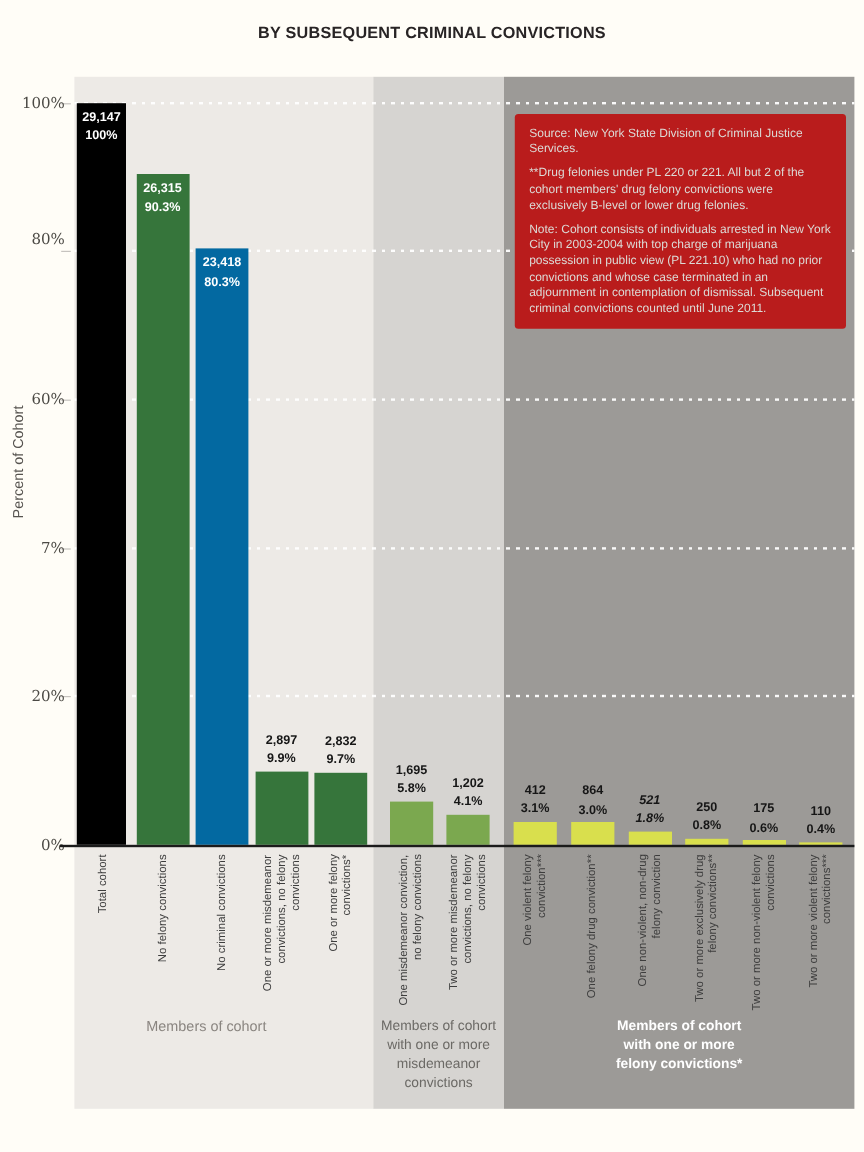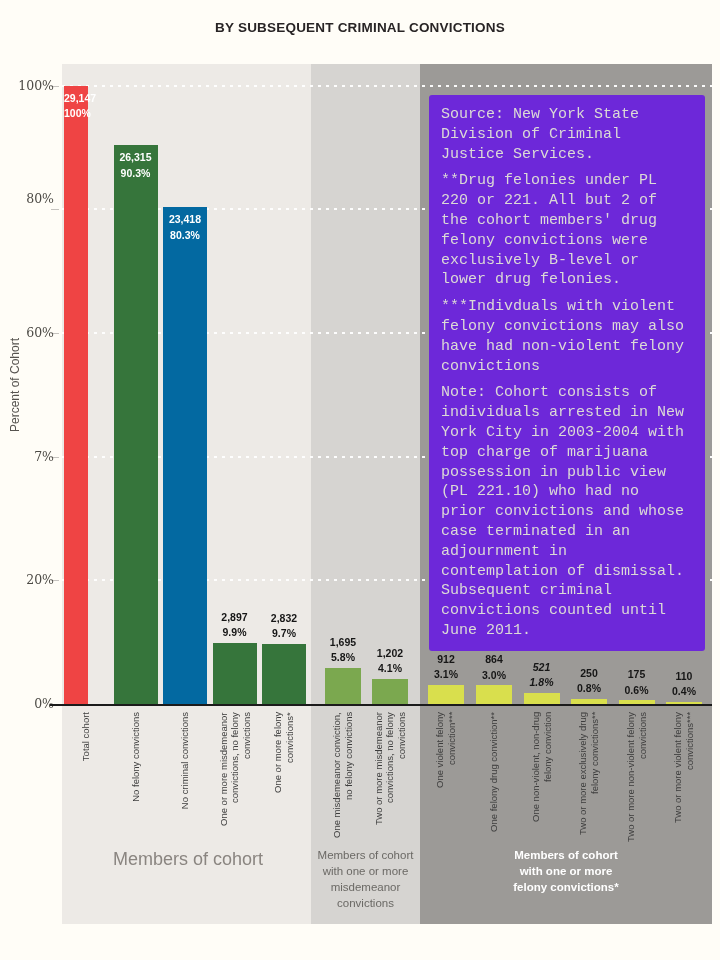--- a/index.html
+++ b/index.html
@@ -41,65 +41,64 @@
   .axis-line { position:absolute; left:50px; top:640px; width:662px; height:2px; background:#1b1b1b; z-index:4; }
   .xlabel {
     position:absolute; top:648px; z-index:3;
     writing-mode:vertical-rl; transform:translateX(-50%) rotate(180deg);
     max-height:132px; font-size:9.5px; line-height:1.22; text-align:end;
     color:#3d3d3d;
   }
   .caption { position:absolute; top:783px; text-align:center; font-size:11.5px; line-height:1.4; z-index:3; }
   .note-box {
     position:absolute; left:429px; top:31px; width:252px; z-index:5;
-    background:#6d28d9; border-radius:3px; padding:10px 12px;
-    color:#DCDAD6; font-size:15px; line-height:1.32;font-family:Liberation Mono, monospace;
+    background:#b91c1c; border-radius:3px; padding:10px 12px;
+    color:#DCDAD6; font-size:10px; line-height:1.32;
   }
   .note-box p { margin:0 0 7px 0; }
   .note-box p:last-child { margin-bottom:0; }
 </style>
 </head>
 <body>
 
 <div class="fig-title">
   <div>BY SUBSEQUENT CRIMINAL CONVICTIONS</div>
 </div>
 
 <div class="chart" id="chart">
     <div class="section" style="left: 420px; width: 292px; background: rgb(156, 154, 151);"></div>
     <div class="section" style="left: 311px; width: 109px; background: rgb(214, 212, 209);"></div>
     <div class="section" style="left: 62px; width: 249px; background: rgb(237, 234, 230);"></div>
   <div class="y-axis-title">Percent of Cohort</div>
   <div class="axis-line"></div>
   <div class="note-box">
     <p>Source: New York State Division of Criminal Justice Services.</p>
     <p>**Drug felonies under PL 220 or 221. All but 2 of the cohort members' drug felony convictions were exclusively B-level or lower drug felonies.</p>
-    <p>***Indivduals with violent felony convictions may also have had non-violent felony convictions</p>
     <p>Note: Cohort consists of individuals arrested in New York City in 2003-2004 with top charge of marijuana possession in public view (PL 221.10) who had no prior convictions and whose case terminated in an adjournment in contemplation of dismissal. Subsequent criminal convictions counted until June 2011.</p>
   </div>
-<div class="caption" style="width: 250px; left: 63px; color: rgb(138, 133, 128); font-size: 18px;">Members of cohort</div>
+<div class="caption" style="width: 250px; left: 47px; color: rgb(138, 133, 128); font-size: 12px;">Members of cohort</div>
     <div class="caption" style="width: 120px; left: 506px; color: rgb(255, 255, 255); font-size: 11.5px; font-weight: bold;">Members of cohort with one or more felony convictions*</div>
     <div class="caption" style="width: 112px; left: 309.5px; color: rgb(107, 105, 101); font-size: 11.5px;">Members of cohort with one or more misdemeanor convictions</div>
     <div class="gridline" style="left: 62px; width: 650px; top: 20.5px;"></div>
     <div class="tickdash" style="top: 21.5px;"></div>
     <div class="ytick" style="top: 13.5px;">100%</div>
     <div class="gridline" style="left: 62px; width: 650px; top: 144.2px;"></div>
     <div class="tickdash" style="top: 145.2px;"></div>
     <div class="ytick" style="top: 127px;">80%</div>
     <div class="gridline" style="left: 62px; width: 650px; top: 267.9px;"></div>
     <div class="tickdash" style="top: 268.9px;"></div>
     <div class="ytick" style="top: 260.9px;">60%</div>
     <div class="gridline" style="left: 62px; width: 650px; top: 391.6px;"></div>
     <div class="tickdash" style="top: 392.6px;"></div>
     <div class="ytick" style="top: 384.6px;">7%</div>
     <div class="gridline" style="left: 62px; width: 650px; top: 515.3px;"></div>
     <div class="tickdash" style="top: 516.3px;"></div>
     <div class="ytick" style="top: 508.3px;">20%</div>
     <div class="ytick" style="top: 632px;">0%</div>
-    <div class="bar" style="left: 64px; width: 24px; top: 21.5px; height: 618.5px; background: #ef4444;">
+    <div class="bar" style="left: 64px; width: 41px; top: 21.5px; height: 618.5px; background: #000000;">
       <div class="bar-label-in">
         <div class="">29,147</div>
         <div class="">100%</div>
       </div>
     </div>
     <div class="xlabel" style="left: 86px;">Total cohort</div>
     <div class="bar" style="left: 113.5px; width: 44px; top: 81.4945px; height: 558.505px; background: rgb(54, 117, 59);">
       <div class="bar-label-in">
         <div class="">26,315</div>
         <div class="">90.3%</div>
@@ -132,21 +131,21 @@
     </div>
     <div class="xlabel" style="left: 343px;">One misdemeanor conviction, no felony convictions</div>
     <div class="bar" style="left: 372px; width: 36px; top: 614.641px; height: 25.3585px; background: rgb(123, 168, 79);"></div>
     <div class="bar-label-out" style="left: 355px; top: 581.641px;">
       <div class="">1,202</div>
       <div class="">4.1%</div>
     </div>
     <div class="xlabel" style="left: 390px;">Two or more misdemeanor convictions, no felony convictions</div>
     <div class="bar" style="left: 428px; width: 36px; top: 620.827px; height: 19.1735px; background: rgb(217, 223, 77);"></div>
     <div class="bar-label-out" style="left: 411px; top: 587.827px;">
-      <div class="">912</div>
+      <div class="">412</div>
       <div class="">3.1%</div>
     </div>
     <div class="xlabel" style="left: 446px;">One violent felony conviction***</div>
     <div class="bar" style="left: 476px; width: 36px; top: 621.445px; height: 18.555px; background: rgb(217, 223, 77);"></div>
     <div class="bar-label-out" style="left: 459px; top: 588.445px;">
       <div class="">864</div>
       <div class="">3.0%</div>
     </div>
     <div class="xlabel" style="left: 494px;">One felony drug conviction**</div>
     <div class="bar" style="left: 523.5px; width: 36px; top: 628.867px; height: 11.133px; background: rgb(217, 223, 77);"></div>

